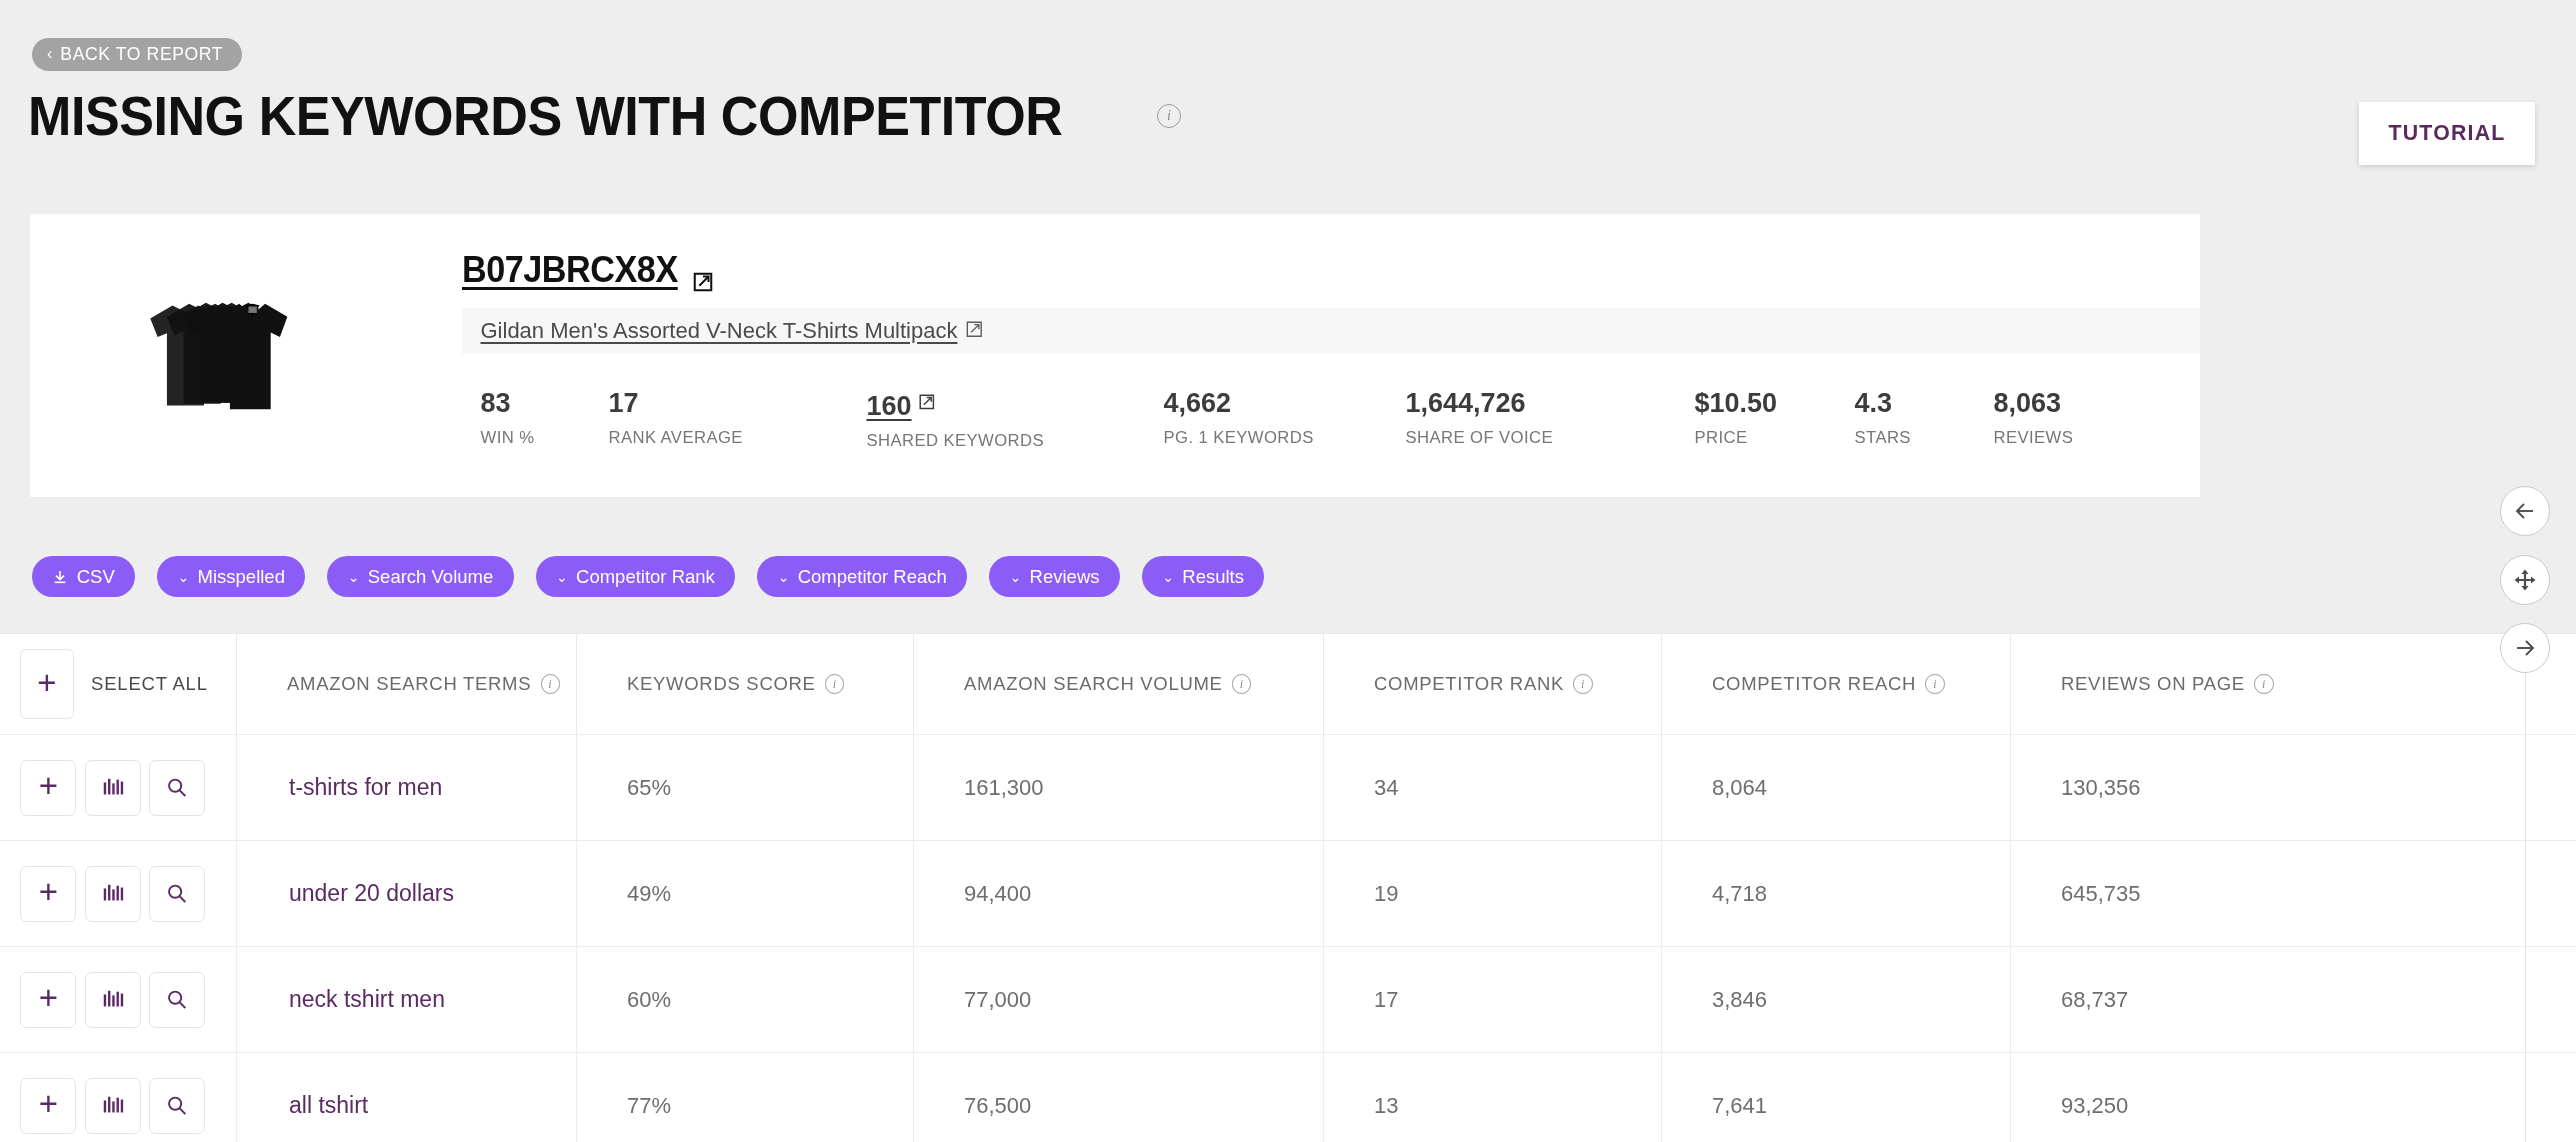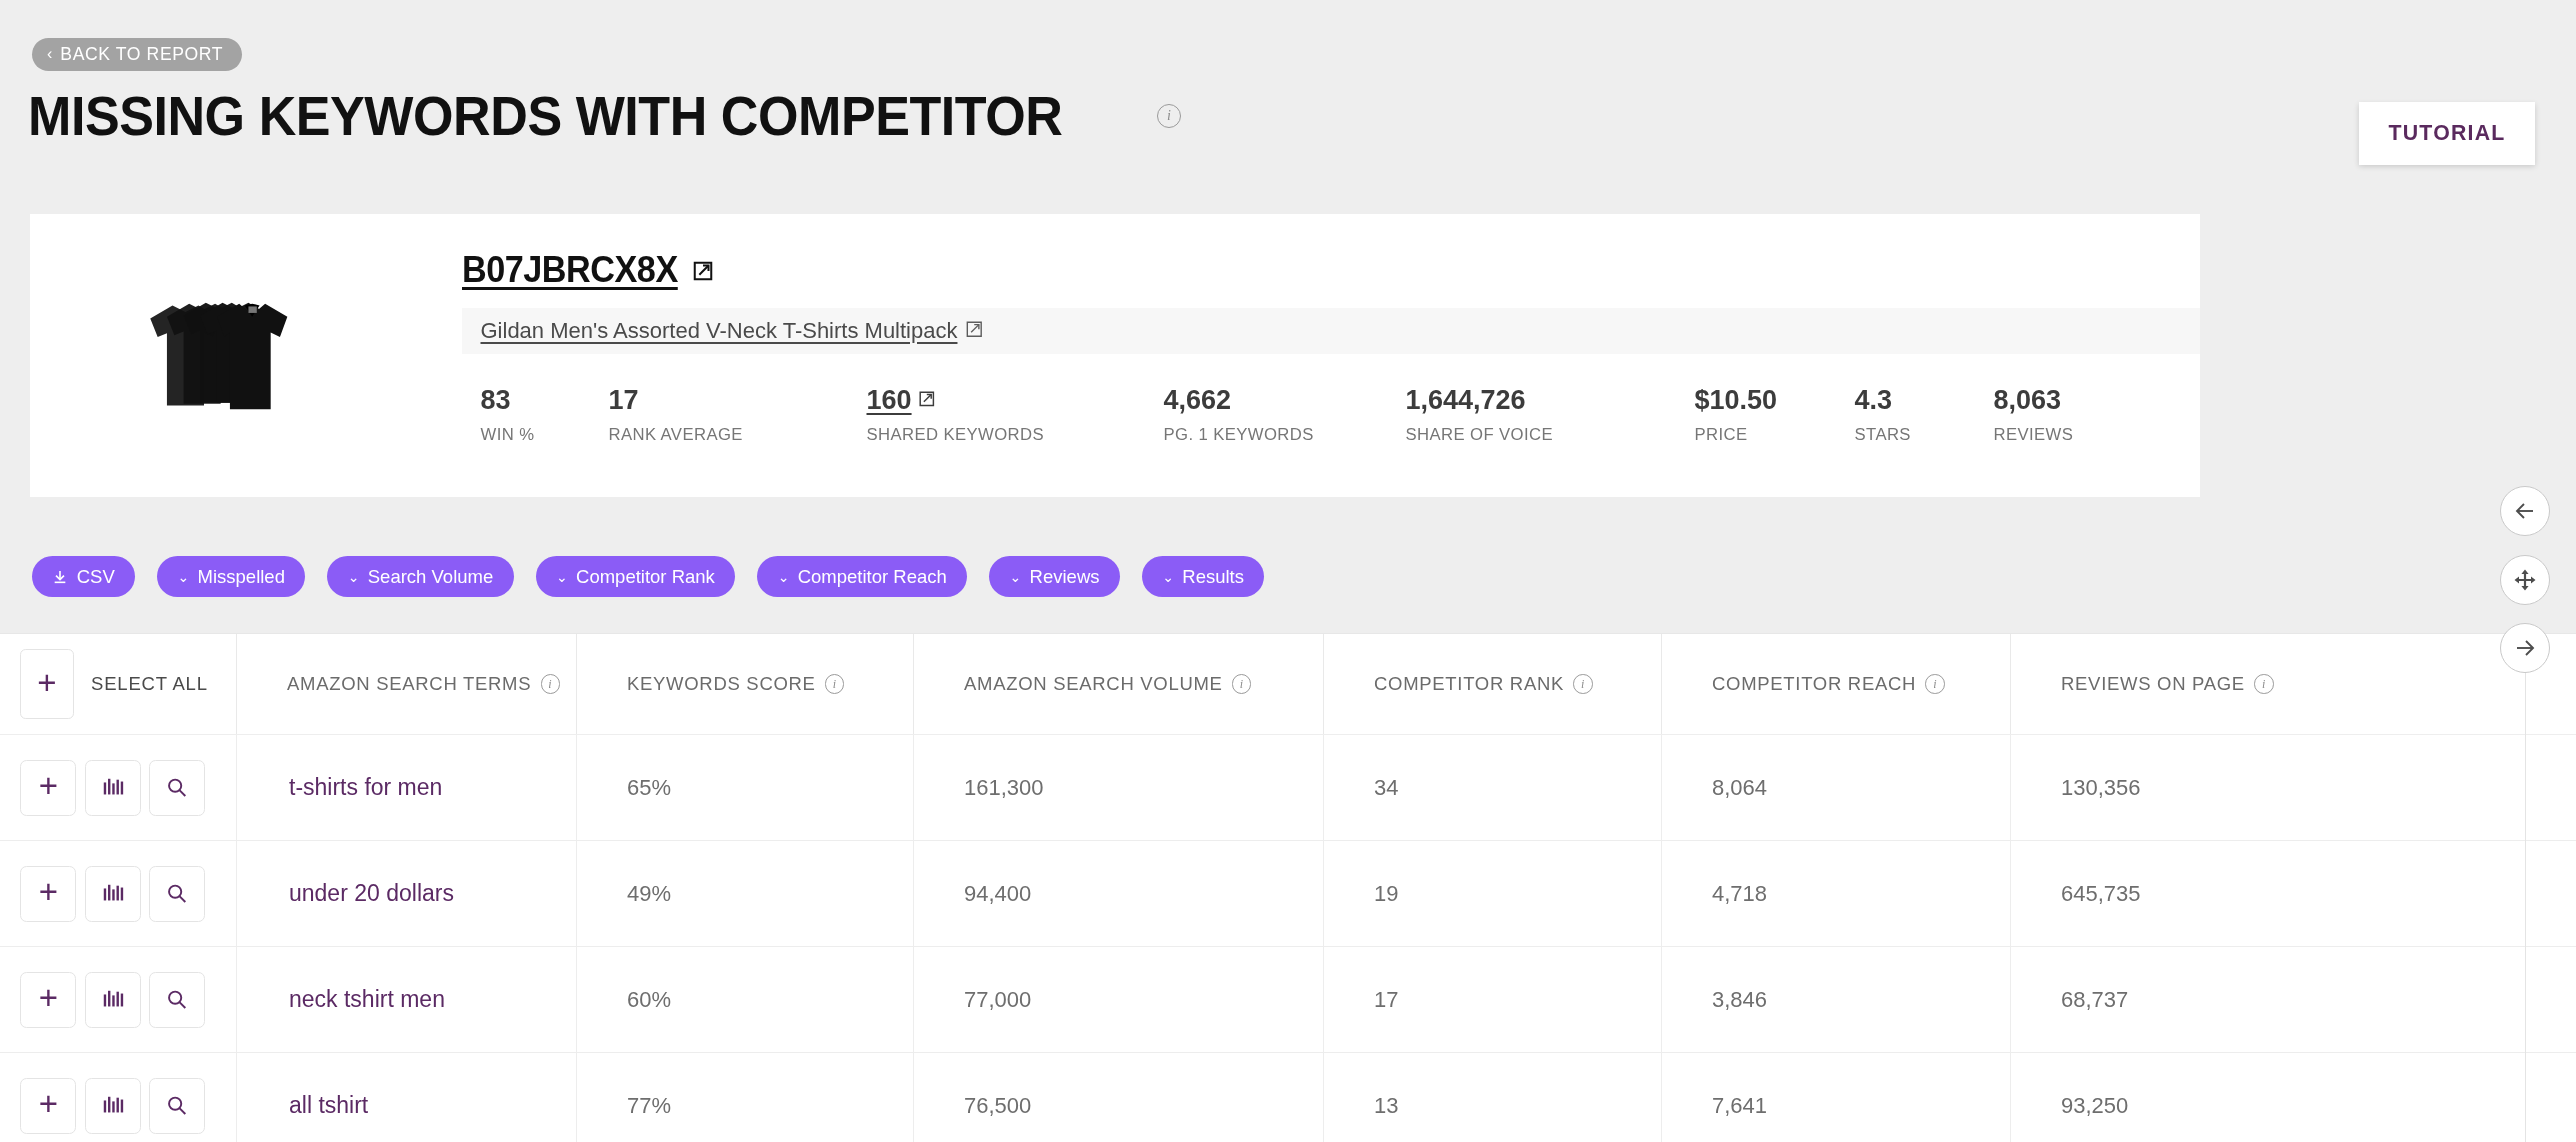--- a/index.html
+++ b/index.html
@@ -94,21 +94,21 @@
     position: absolute;
     left: 111px; top: 56px;
     width: 176px; height: 172px;
   }
   .product-body {
     position: absolute;
     left: 432px; top: 0;
     width: 1738px;
   }
   .asin-row {
-    display: flex; align-items: center; gap: 0px;
+    display: flex; align-items: flex-end; gap: 0px;
     padding-top: 35px;
   }
   .asin-link {
     font-size: 36px;
     font-weight: 800;
     letter-spacing: -0.5px;
     color: #111;
     text-decoration: underline;
     text-underline-offset: 4.6px;
     text-decoration-thickness: 2.8px;
@@ -158,20 +158,21 @@
     font-weight: 700;
     color: #3c3c3c;
     line-height: 1.05;
     display: flex; align-items: center; gap: 4.6px;
     white-space: nowrap;
   }
   .stat-val.linked span.num {
     text-decoration: underline;
     text-underline-offset: 3.7px;
     cursor: pointer;
+    margin-top: 6px;
   }
   .stat-lbl {
     margin-top: 11px;
     font-size: 16.7px;
     color: #767676;
     letter-spacing: 0.4px;
     white-space: nowrap;
   }
 
   

